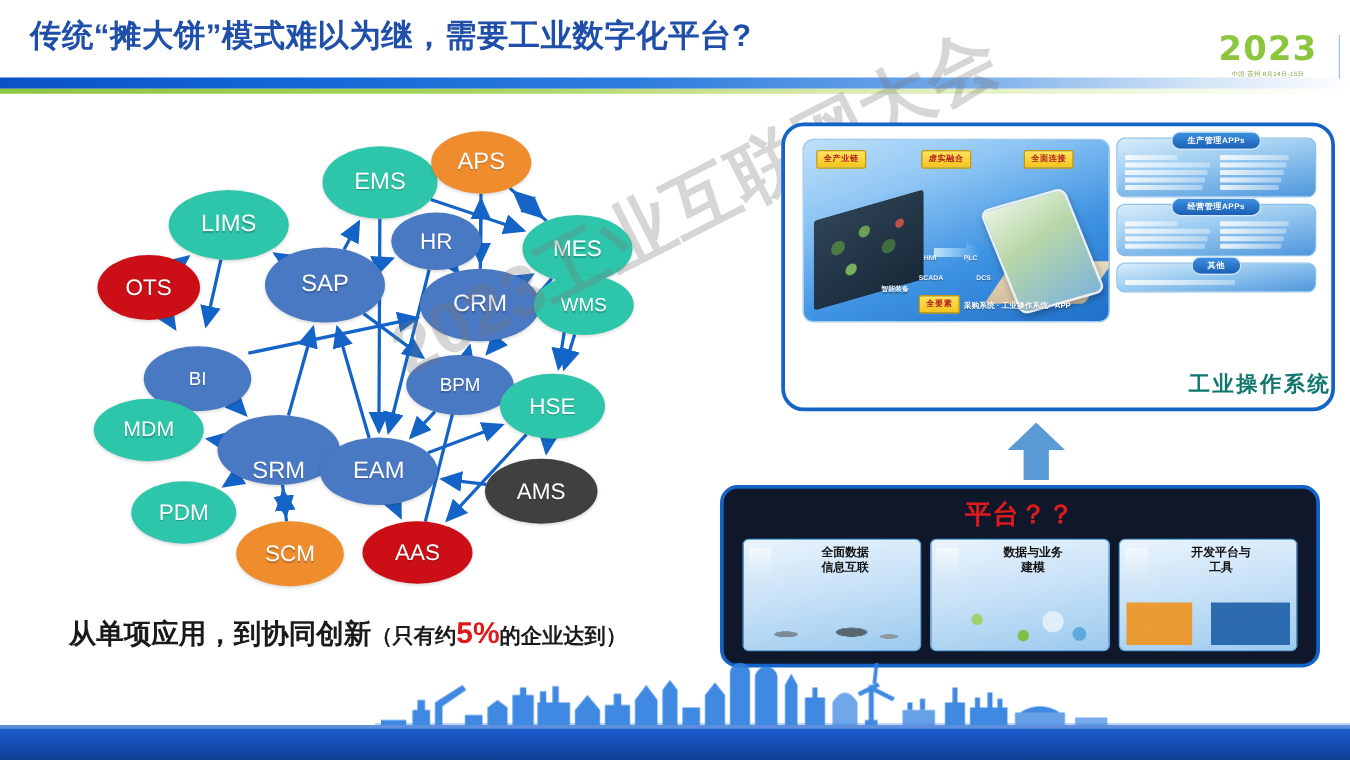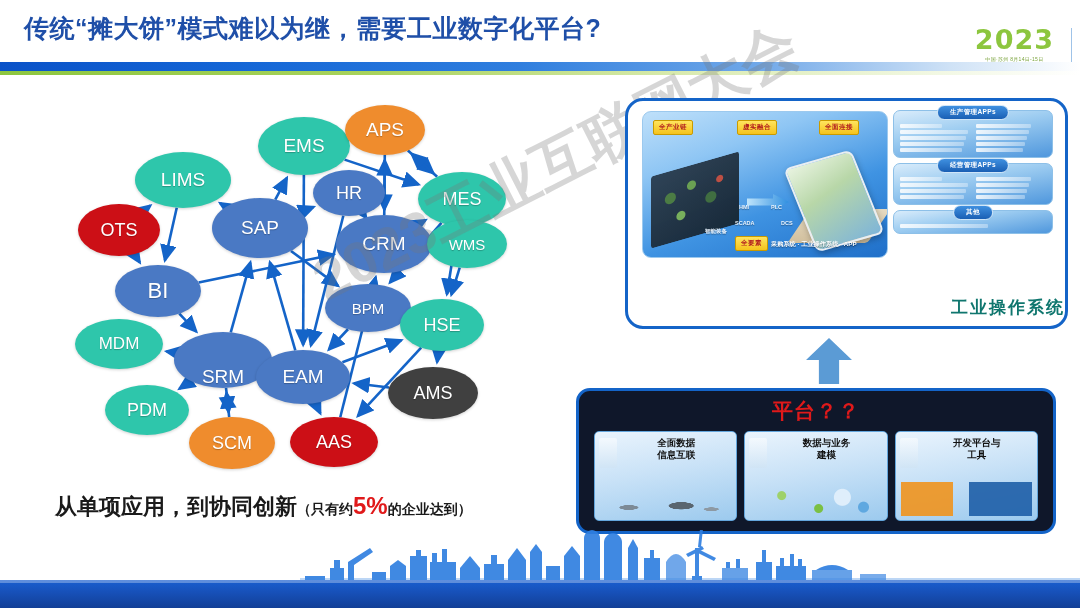--- a/index.html
+++ b/index.html
@@ -66,21 +66,21 @@
     font-size:58px;font-weight:700;color:rgba(120,120,120,.30);
     transform:rotate(-27deg);transform-origin:left top;white-space:nowrap;
     pointer-events:none;
   }
 
   
   .caption{
     position:absolute;left:55px;top:492px;
     font-size:22px;font-weight:700;color:#1a1a1a;white-space:nowrap;
   }
-  .caption .sm{font-size:14px;font-weight:700;}
+  .caption .sm{font-size:17px;font-weight:700;}
   .caption .pct{color:#e0191a;font-size:24px;font-weight:700;}
 
   
   .os-panel{
     position:absolute;left:625px;top:98px;width:437px;height:225px;
     border:3px solid #1464c8;border-radius:18px;background:#fff;
   }
   .os-inner{
     position:absolute;left:14px;top:10px;width:244px;height:145px;
     border-radius:9px;
@@ -308,21 +308,21 @@
         </div>
         <div class="node" style="left: 157px; top: 106px; width: 96px; height: 60px; background: rgb(74, 121, 196); font-size: 19px;">
           <span>SAP</span>
         </div>
         <div class="node" style="left: 281px; top: 123px; width: 96px; height: 58px; background: rgb(74, 121, 196); font-size: 19px;">
           <span>CRM</span>
         </div>
         <div class="node" style="left: 372px; top: 128px; width: 80px; height: 48px; background: rgb(46, 198, 171); font-size: 15px;">
           <span>WMS</span>
         </div>
-        <div class="node" style="left: 60px; top: 173px; width: 86px; height: 52px; background: rgb(74, 121, 196); font-size: 22px;">
+        <div class="node" style="left: 60px; top: 185px; width: 86px; height: 52px; background: rgb(74, 121, 196); font-size: 15px;">
           <span>BI</span>
         </div>
         <div class="node" style="left: 270px; top: 192px; width: 86px; height: 48px; background: rgb(74, 121, 196); font-size: 15px;">
           <span>BPM</span>
         </div>
         <div class="node" style="left: 345px; top: 207px; width: 84px; height: 52px; background: rgb(46, 198, 171); font-size: 18px;">
           <span>HSE</span>
         </div>
         <div class="node" style="left: 20px; top: 227px; width: 88px; height: 50px; background: rgb(46, 198, 171); font-size: 17px;">
           <span>MDM</span>

